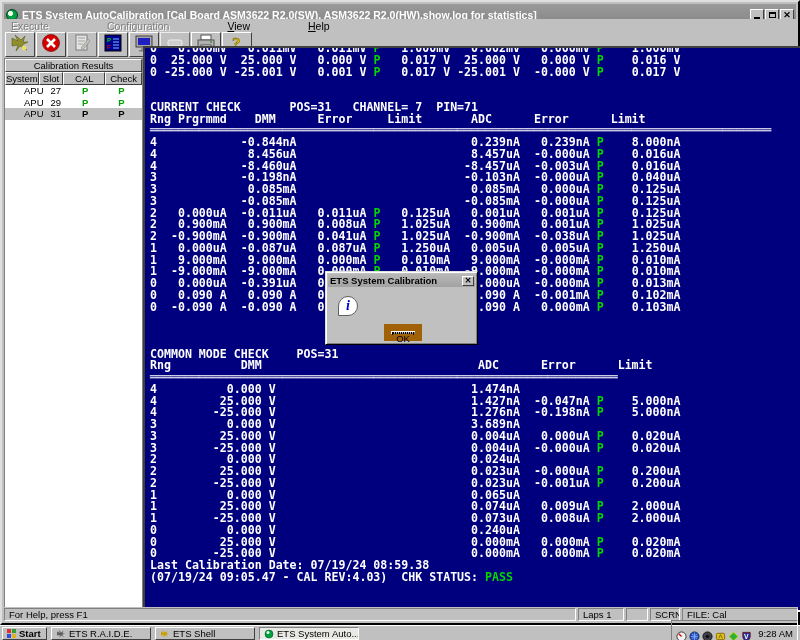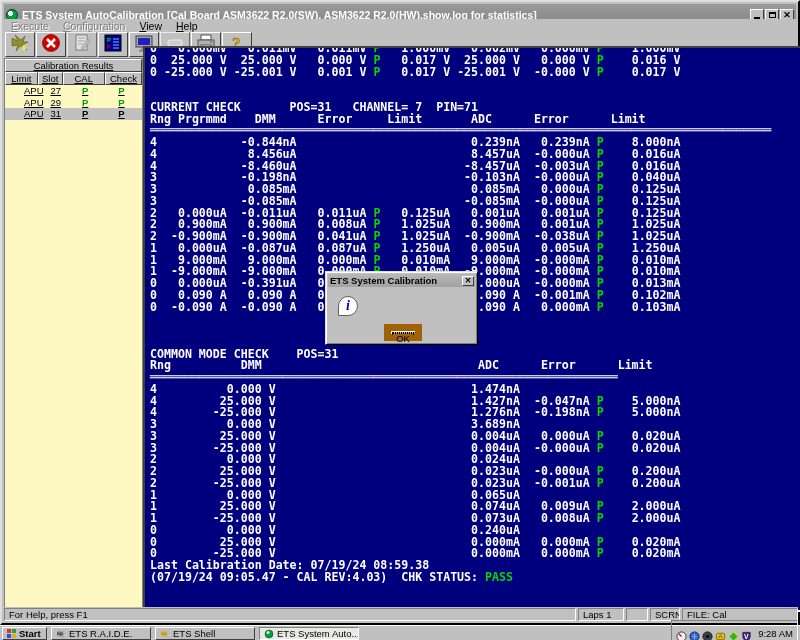--- a/index.html
+++ b/index.html
@@ -15,32 +15,32 @@
   
   #titlebar { position:absolute; left:2px; top:2px; right:2px; height:22px;
               background:linear-gradient(#9a9a9a,#858585); display:flex; align-items:center; padding:0 2px; }
   #app-icon { width:12px; height:12px; border-radius:50%; background:radial-gradient(circle at 35% 35%, #e8ffe8 0 25%, #00a040 26% 100%); border:1px solid #004020; flex:0 0 auto; }
   #title-text { color:#ffffff; font-size:10.5px; font-weight:bold; margin-left:4px; white-space:nowrap; overflow:hidden; flex:1; }
   .winbtn { width:14px; height:12px; margin-left:1px; font-size:9px; line-height:10px; text-align:center; color:#000; font-weight:bold; }
   .winbtn .bar { display:block; width:6px; height:2px; background:#000; margin:7px auto 0; }
   .winbtn .rest { display:block; width:7px; height:6px; border:1px solid #000; border-top-width:2px; margin:2px auto 0; background:#c0c0c0; }
 
   
-  #menubar { position:absolute; left:2px; top:17px; right:2px; height:13px; display:flex; align-items:center; background:#c0c0c0; }
+  #menubar { position:absolute; left:2px; top:17px; right:2px; height:13px; display:flex; align-items:center; background:#c0c0c0;gap:44px; }
   .menu-item { font-size:10.5px; padding:0 7px; color:#000; }
   .menu-item.disabled { color:#808080; text-shadow:1px 1px 0 #ffffff; }
 
   
   #toolbar { position:absolute; left:2px; top:30px; right:2px; height:27px; background:#c0c0c0; display:flex; align-items:flex-start; padding-left:1px; }
   .tbtn { width:30px; height:25px; margin-right:1px; display:flex; align-items:center; justify-content:center; }
   .tbtn svg { width:20px; height:20px; }
   .tbtn.disabled { filter:grayscale(0.9) opacity(0.7); }
 
   
-  #results-panel { position:absolute; left:2px; top:56px; width:139px; height:555px; background:#fef9c3; border-right:1px solid #808080;text-decoration:underline; }
+  #results-panel { position:absolute; left:2px; top:56px; width:139px; height:555px; background:#ffffff; border-right:1px solid #808080; }
   #rp-title { height:13px; font-size:9.5px; text-align:center; line-height:12px; }
   #rp-header { display:flex; height:13px; }
   #rp-header div { font-size:9.5px; text-align:center; line-height:12px; }
   .rp-row { display:flex; height:11.5px; font-size:9.5px; line-height:11.5px; }
   .rp-row.selected { background:#c0c0c0; }
   .rp-c0 { width:37px; padding-left:19px; }
   .rp-c1 { width:28px; text-align:center; }
   .rp-c2 { width:32px; text-align:center; font-weight:bold; }
   .rp-c3 { width:42px; text-align:center; font-weight:bold; }
   .p-green { color:#00a000; }
@@ -172,21 +172,21 @@
       <span class="tbtn raised">
         <span><svg viewBox="0 0 20 20">
             <text x="5" y="16" font-size="17" font-family="Liberation Serif, serif" font-weight="bold" fill="#d8b800" stroke="#806800" stroke-width="0.5">?</text>
           </svg></span>
       </span>
     </div>
 
   <div id="results-panel" class="sunken">
     <div id="rp-title" class="raised">Calibration Results</div>
     <div id="rp-header">
-        <div class="raised" style="width: 37px;">Limit</div>
+        <div class="raised" style="width: 37px;">System</div>
         <div class="raised" style="width: 28px;">Slot</div>
         <div class="raised" style="width: 48px;">CAL</div>
         <div class="raised" style="width: 42px;">Check</div>
       </div>
     <div id="rp-rows">
         <div class="rp-row">
           <span class="rp-c0">APU</span>
           <span class="rp-c1">27</span>
           <span class="rp-c2 p-green">P</span>
           <span class="rp-c3 p-green">P</span>

